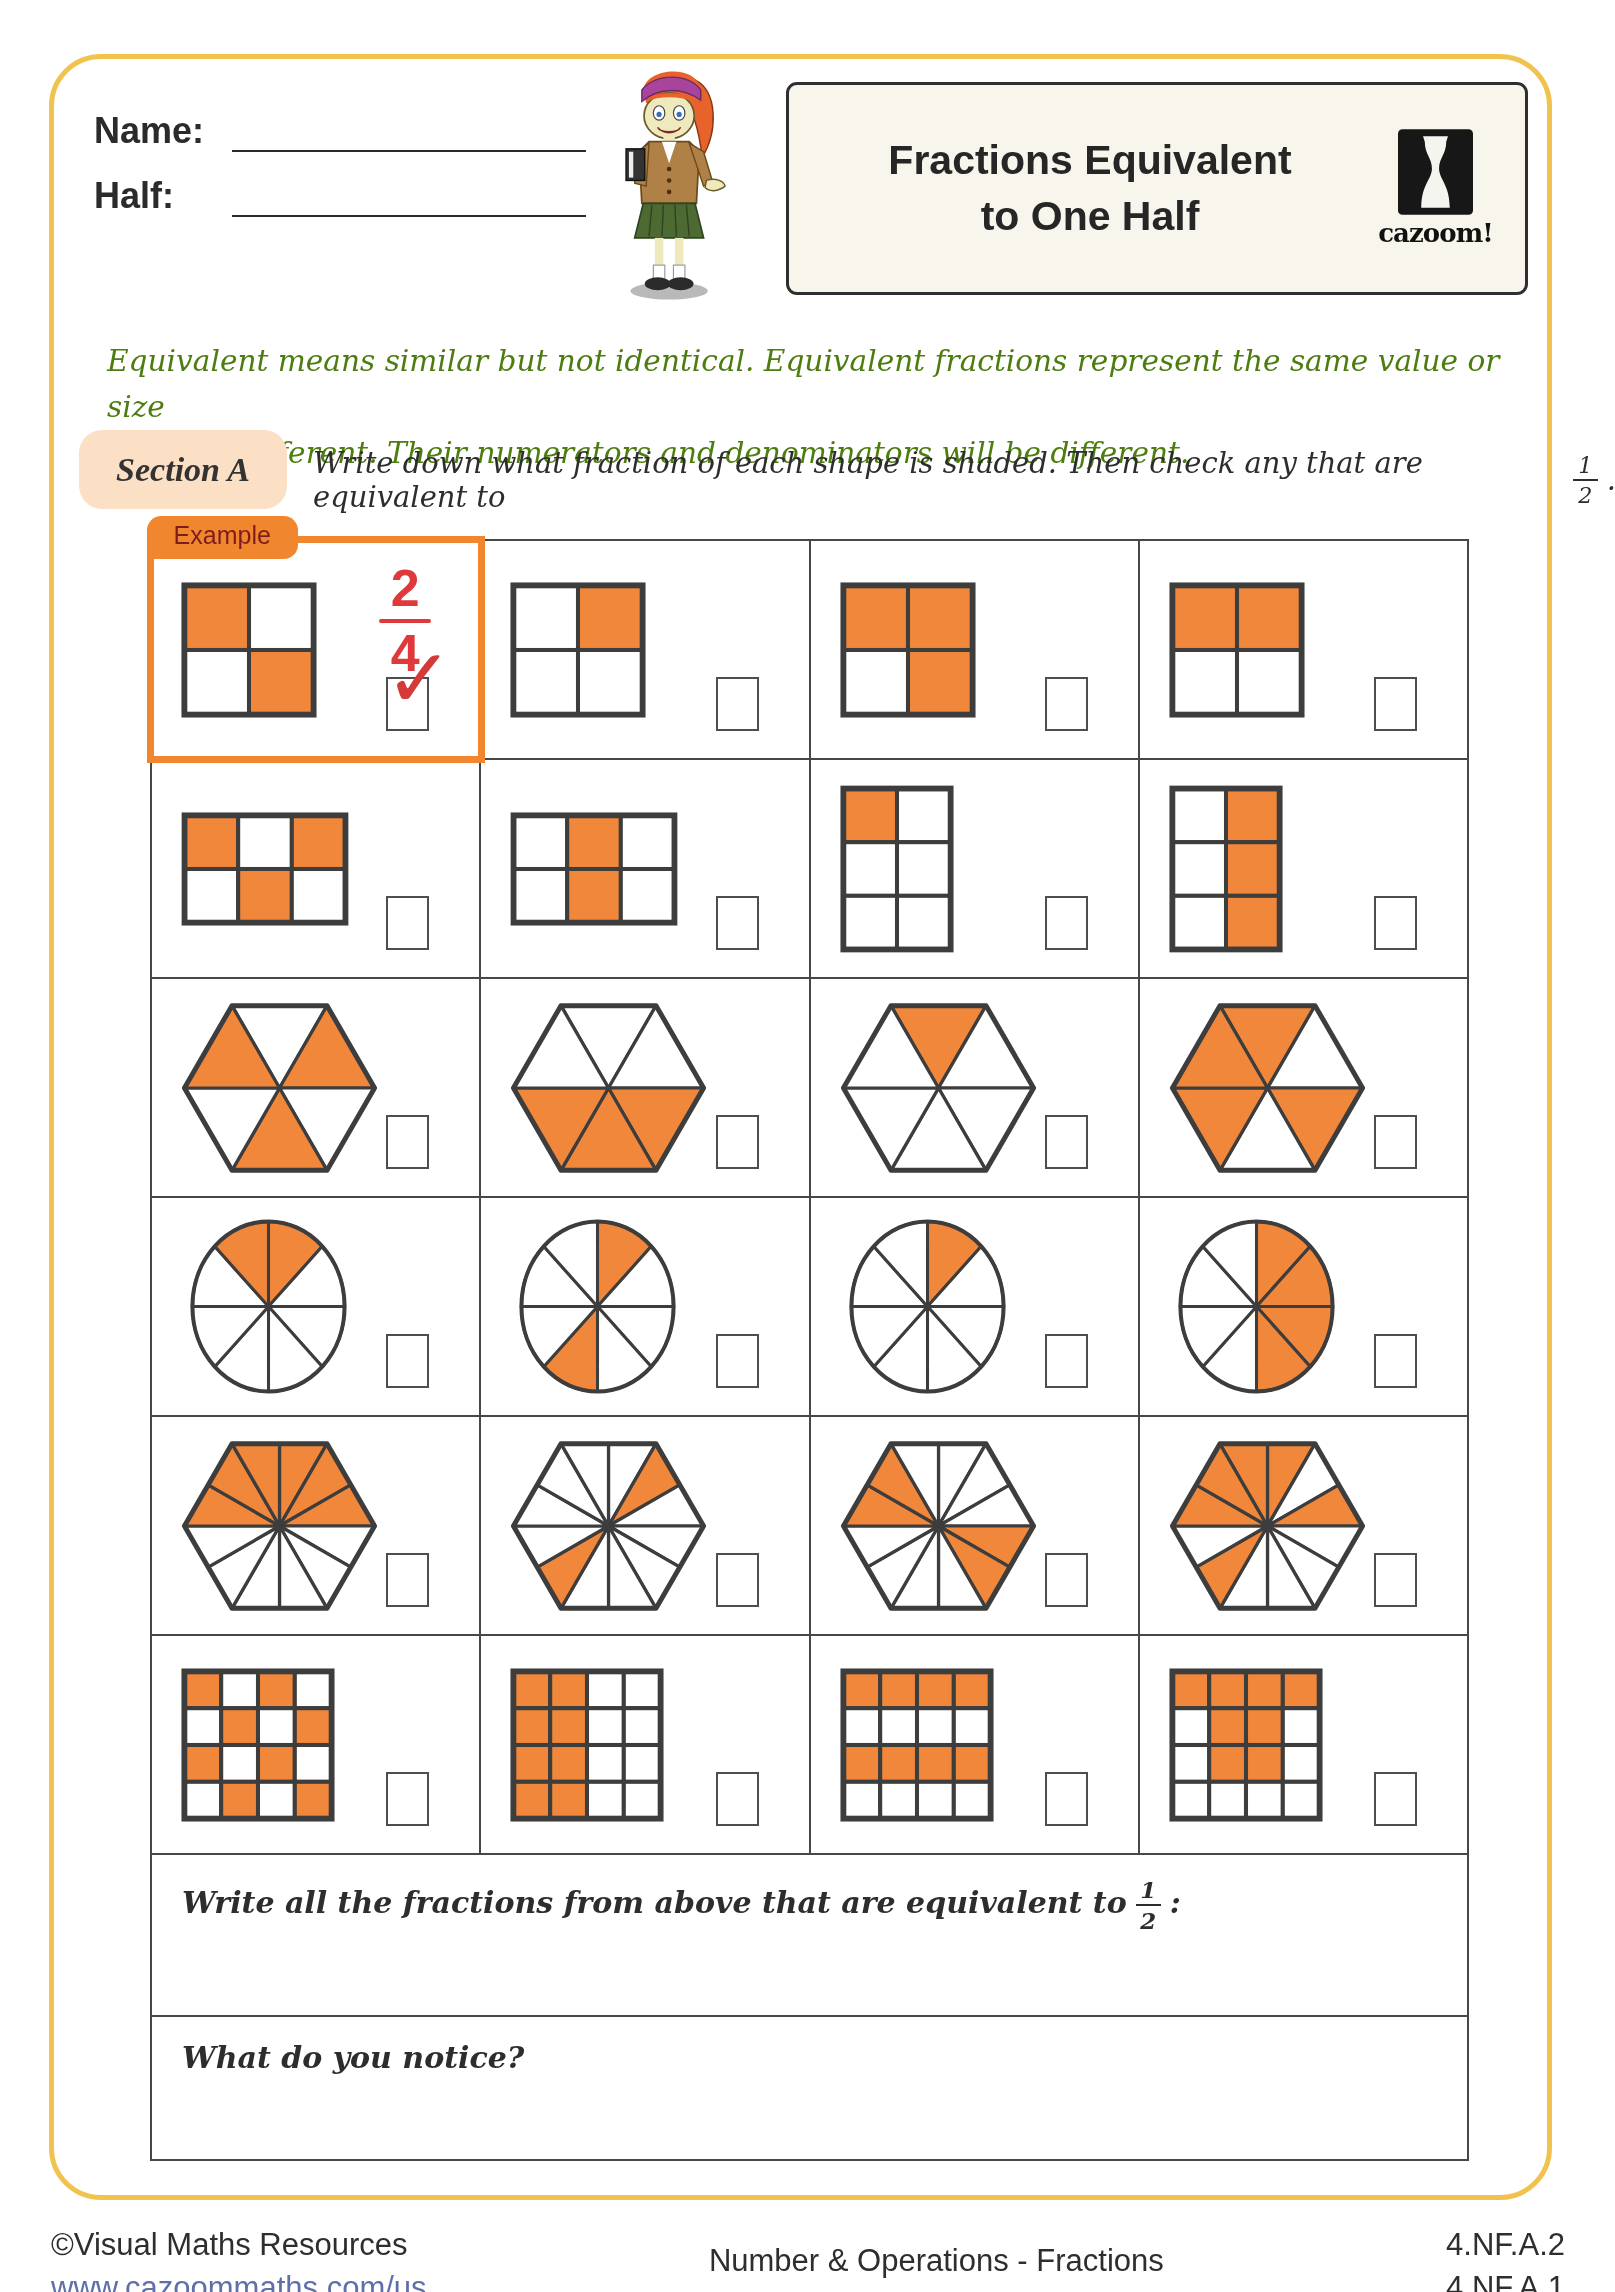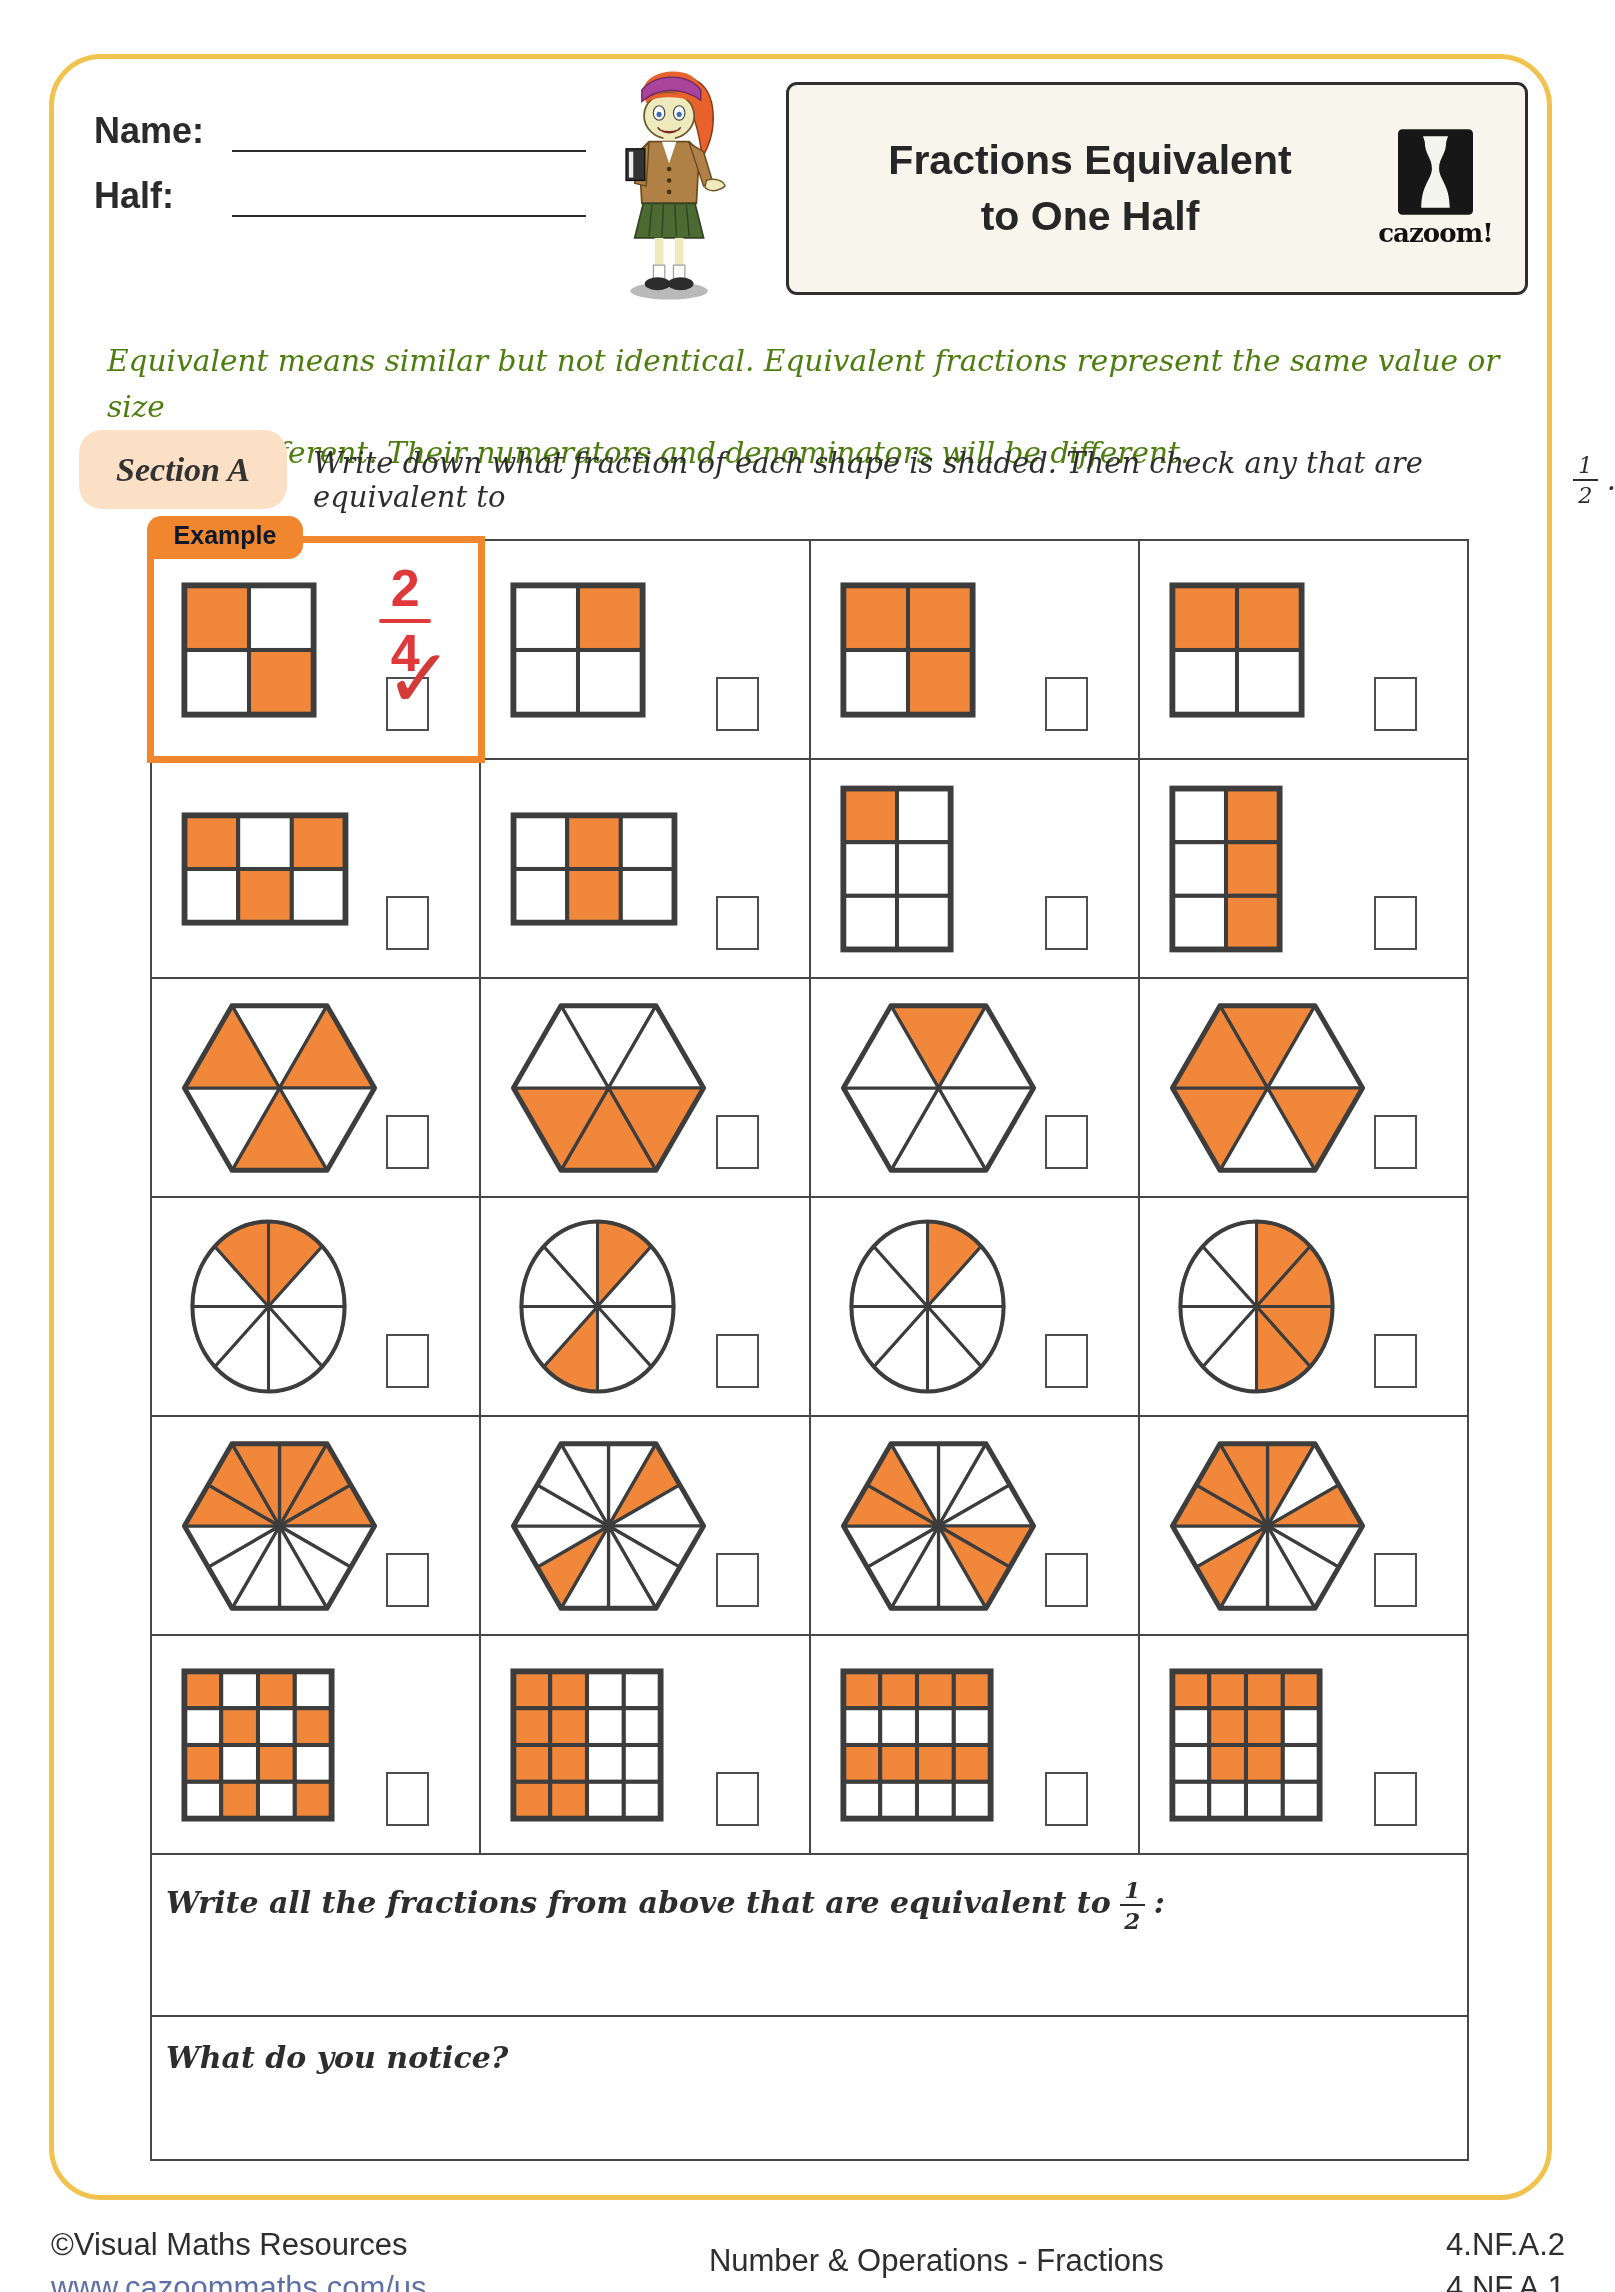--- a/index.html
+++ b/index.html
@@ -32,27 +32,27 @@
   
   .table{position:absolute;left:150px;top:539px;width:1317px;display:grid;
          grid-template-columns:repeat(4,1fr);grid-template-rows:repeat(6,219px) 162px 144px;
          border-top:2.7px solid #474747;border-left:2.7px solid #474747;background:#fff;box-sizing:content-box;}
   .cell{position:relative;border-right:2.7px solid #474747;border-bottom:2.7px solid #474747;
         display:flex;align-items:center;padding-left:27px;box-sizing:border-box;}
   .checkbox{position:absolute;right:50px;bottom:27px;width:39px;height:50px;border:2.7px solid #4e4e4e;background:#fff;}
   .check{position:absolute;left:-3.6px;top:-41px;font-size:82px;line-height:1;color:#D43B38;
          font-family:"DejaVu Sans",sans-serif;font-weight:bold;}
   .cell.example::after{content:"";position:absolute;inset:-5.4px;border:7.2px solid #F0862D;z-index:2;pointer-events:none;}
-  .ex-tab{position:absolute;top:-25px;left:-5.4px;z-index:3;background:#F0862D;color:#0f172a;font-weight:bold;
+  .ex-tab{position:absolute;top:-25px;left:-5.4px;z-index:3;background:#F0862D;color:#7f1d1d;font-weight:normal;
           font-size:25px;padding:5.4px 27px 9px;border-radius:14.3px 14.3px 14.3px 1.8px;}
   .ex-frac{position:absolute;right:38px;top:23px;width:72px;text-align:center;color:#E0393C;
            font-weight:bold;font-size:52px;line-height:0.95;z-index:1;}
   .ex-bar{display:block;width:52px;height:4.5px;background:#E0393C;margin:5.4px auto;border-radius:2.7px;}
   .trow{grid-column:1/-1;position:relative;border-right:2.7px solid #474747;border-bottom:2.7px solid #474747;
-        box-sizing:border-box;padding:23px 14px;font-family:"DejaVu Serif",serif;font-style:italic;
+        box-sizing:border-box;padding:23px 30px;font-family:"DejaVu Serif",serif;font-style:italic;
         font-weight:bold;font-size:30px;color:#2d2d2d;}
   .trow .frac .bar{background:#2d2d2d;}
   .trow .frac span{font-size:23px;font-weight:bold;}
   
   .footer{position:absolute;left:51px;right:51px;top:2223px;display:flex;justify-content:space-between;font-size:31px;color:#2e2e2e;}
   .footer-left{line-height:1.4;}
   .footer-link{color:#5F6FA8;text-decoration:underline;}
   .footer-center{padding-top:19.7px;text-align:center;}
   .footer-right{text-align:right;line-height:1.4;}
   .shape-wrap{display:flex;align-items:center;}

